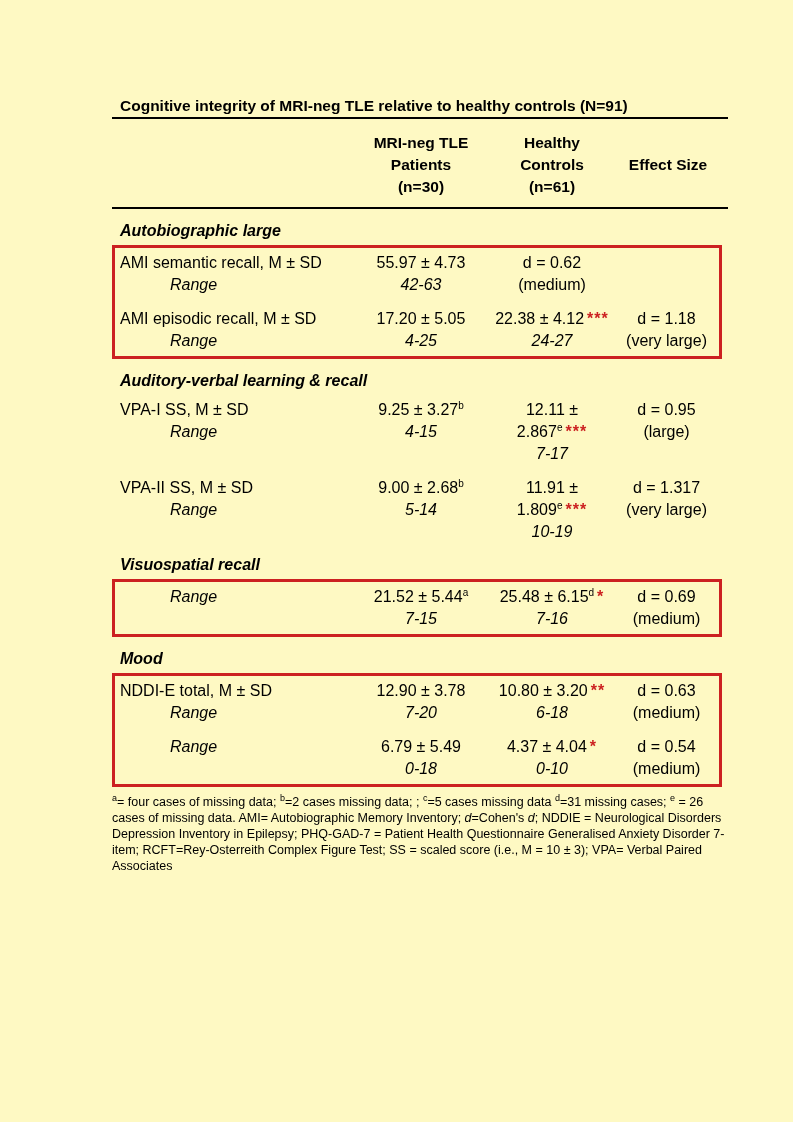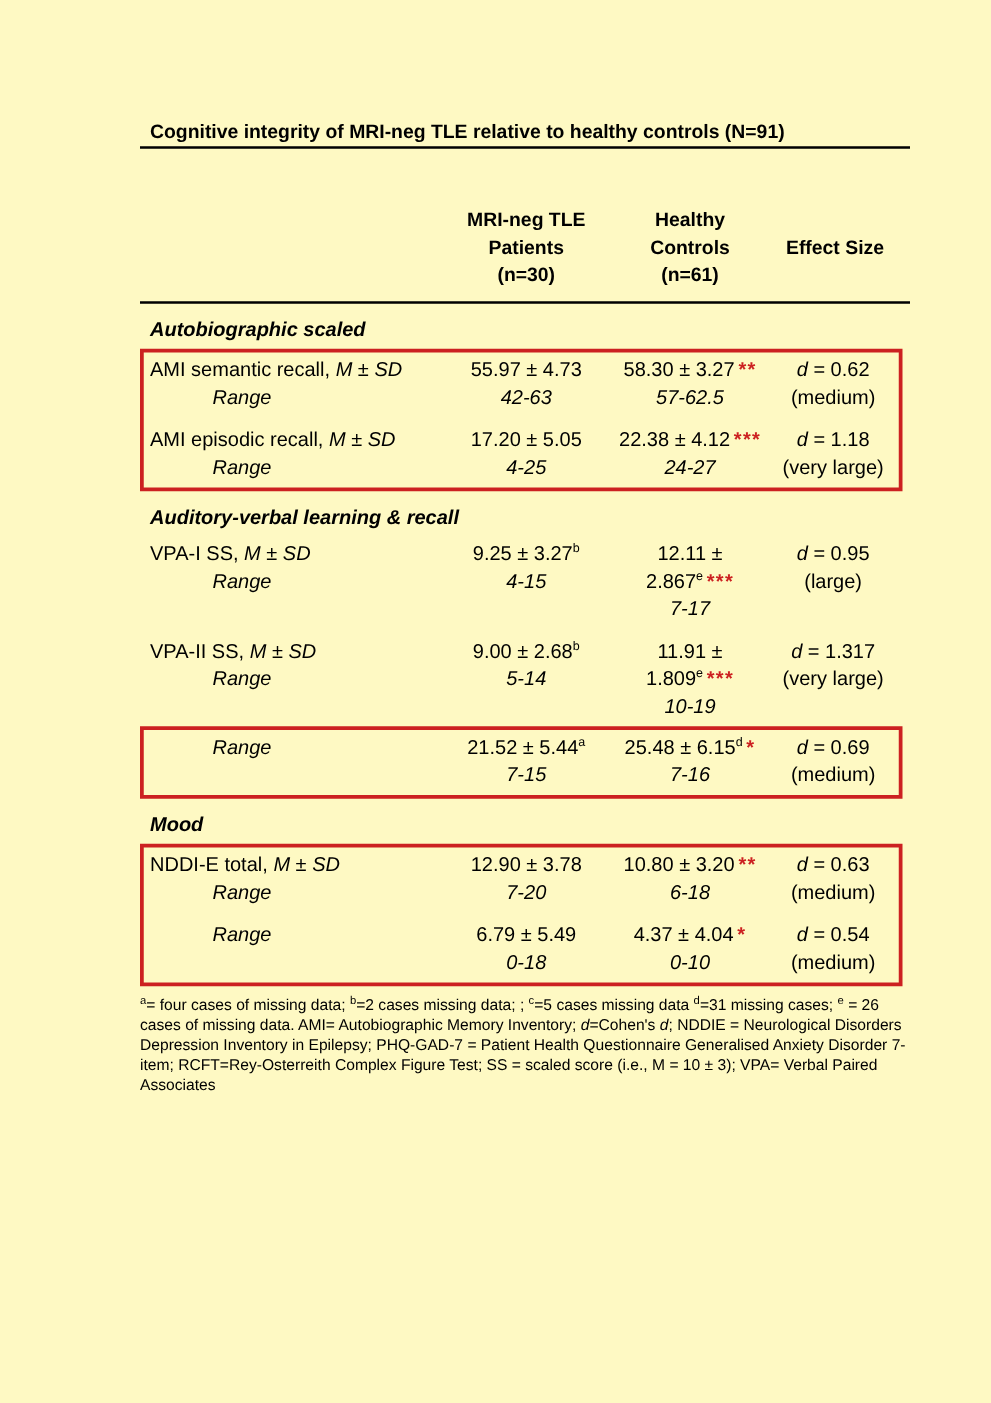--- a/index.html
+++ b/index.html
@@ -4,38 +4,38 @@
 <style>
   html,body{margin:0;padding:0;background:#ffffff;}
   .page{position:relative;width:793px;height:1122px;background:#fef9c3;overflow:hidden;
         font-family:"Liberation Sans", sans-serif;color:#000;padding-left:12px;}
   .table-wrap{position:absolute;left:112px;top:96px;width:616px;}
 
   .tbl-title{font-weight:bold;font-size:15.5px;line-height:19px;padding:0 0 2px 8px;
              border-bottom:2px solid #000;}
 
   .header-row{display:grid;grid-template-columns:240px 138px 124px 108px;
-              padding:13px 0 9px 0;border-bottom:2px solid #000;margin-top:34px;}
+              padding:13px 0 9px 0;border-bottom:2px solid #000;}
   .header-cell{text-align:center;font-weight:bold;font-size:15.5px;line-height:22px;}
   .header-effect{display:flex;align-items:center;justify-content:center;}
 
   .section-title{font-weight:bold;font-style:italic;font-size:16px;line-height:20px;
                  margin:12px 0 0 8px;}
 
   .rowbox{border:3px solid #cc2121;margin-top:4px;width:604px;padding:4px 0;}
   .rowplain{margin-top:8px;width:610px;padding-left:3px;}
 
   .mrow{display:grid;grid-template-columns:237px 138px 124px 105px;}
   .mrow + .mrow{margin-top:12px;}
   .line{font-size:16px;line-height:22px;}
   .num{text-align:center;}
   .lblline{padding-left:5px;white-space:nowrap;}
   .rangeline{padding-left:55px;font-style:italic;}
   .range{font-style:italic;}
-  .it{font-style:italic;}
+  .it{}
   .mrow sup{font-size:10px;line-height:0;}
   .stars{color:#cc2121;font-weight:bold;}
   .stars:not(:empty){margin-left:3px;letter-spacing:1px;}
 
   .fnblock{margin-top:7px;width:616px;font-size:12.5px;line-height:16px;}
   .fnblock sup{font-size:9px;line-height:0;}
   .fi{font-style:italic;}
 </style>
 </head>
 <body>
@@ -53,36 +53,32 @@
         <div>(n=30)</div>
       </div>
       <div class="header-cell">
         <div>Healthy</div>
         <div>Controls</div>
         <div>(n=61)</div>
       </div>
       <div class="header-cell header-effect">Effect Size</div>
     </div>
 
-    <div class="section-title">Autobiographic scaled</div>
+    <div class="section-title">Autobiographic large</div>
     <div class="rowbox">
       <div class="mrow">
         <div class="line">
           <div class="lblline"><span>AMI semantic recall,</span> <span class="it">M ± SD</span></div>
           <div class="line rangeline">Range</div>
         </div>
         <div class="line num">
           <div><span>55.97 ± 4.73</span><sup></sup></div>
           <div class="range">42-63</div>
         </div>
         <div class="line num">
-          <div><span>58.30 ± 3.27</span><sup></sup><span class="stars">**</span></div>
-          <div class="range">57-62.5</div>
-        </div>
-        <div class="line num">
           <div><span class="it">d</span> <span>= 0.62</span></div>
           <div>(medium)</div>
         </div>
       </div>
       <div class="mrow">
         <div class="line">
           <div class="lblline"><span>AMI episodic recall,</span> <span class="it">M ± SD</span></div>
           <div class="line rangeline">Range</div>
         </div>
         <div class="line num">
@@ -133,20 +129,21 @@
           <div><span>11.91 ± 1.809</span><sup>e</sup><span class="stars">***</span></div>
           <div class="range">10-19</div>
         </div>
         <div class="line num">
           <div><span class="it">d</span> <span>= 1.317</span></div>
           <div>(very large)</div>
         </div>
       </div>
     </div>
 
+    <div class="section-title">Visuospatial recall</div>
     <div class="rowbox">
       <div class="mrow">
         <div class="line">
           <div class="line rangeline">Range</div>
         </div>
         <div class="line num">
           <div><span>21.52 ± 5.44</span><sup>a</sup></div>
           <div class="range">7-15</div>
         </div>
         <div class="line num">

